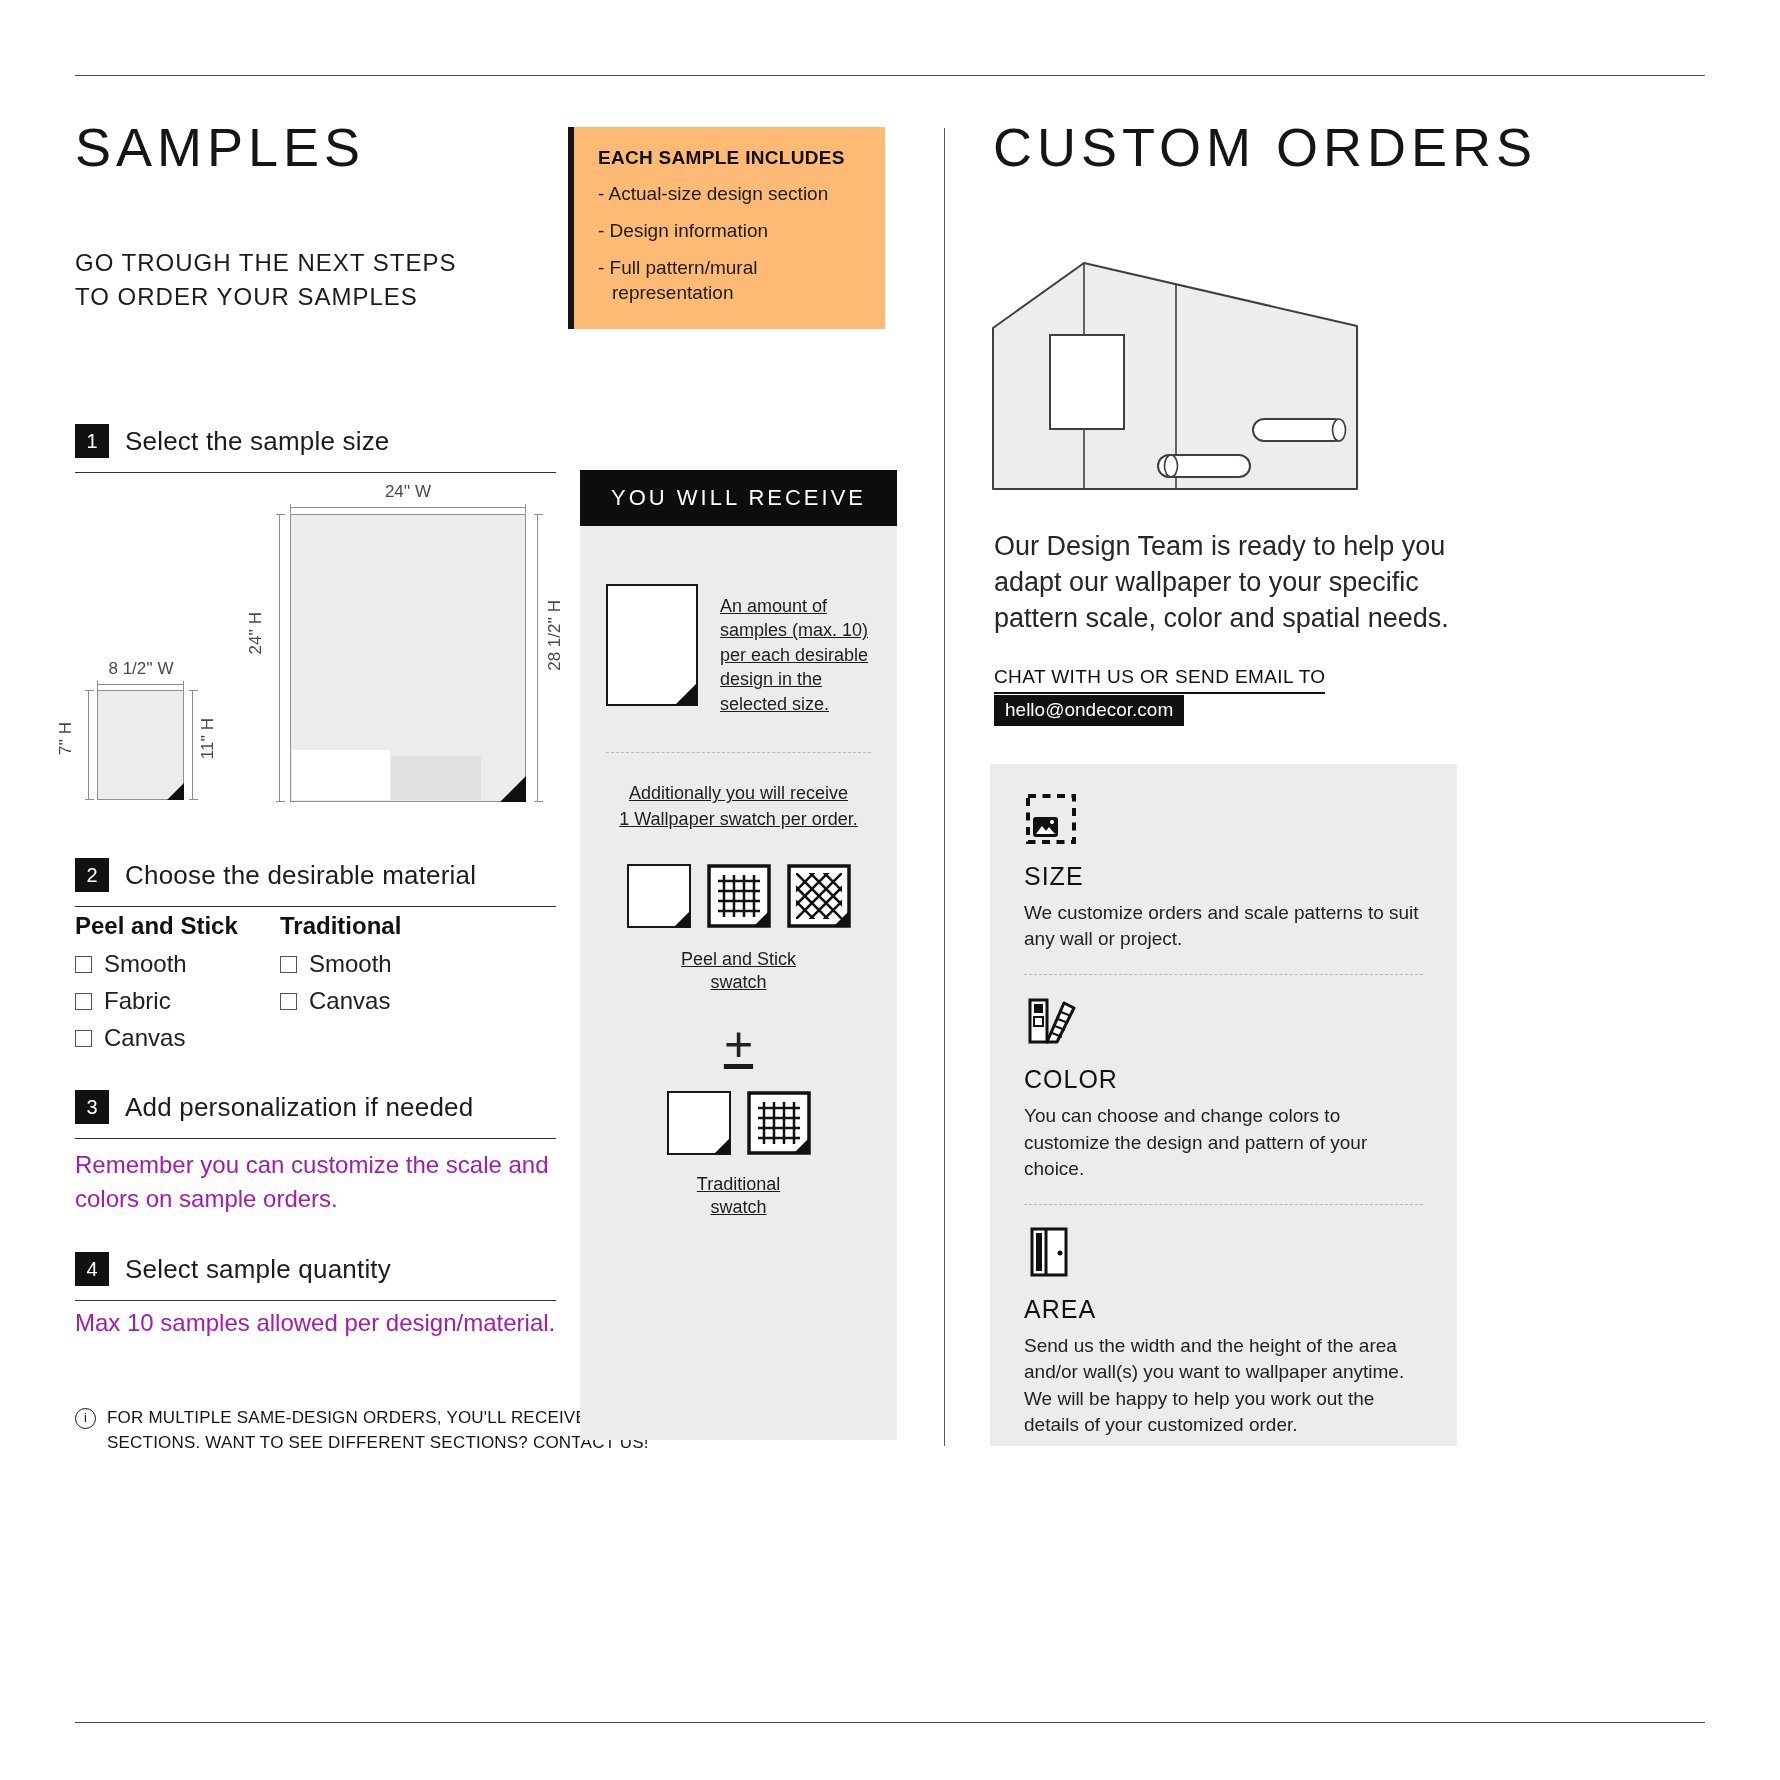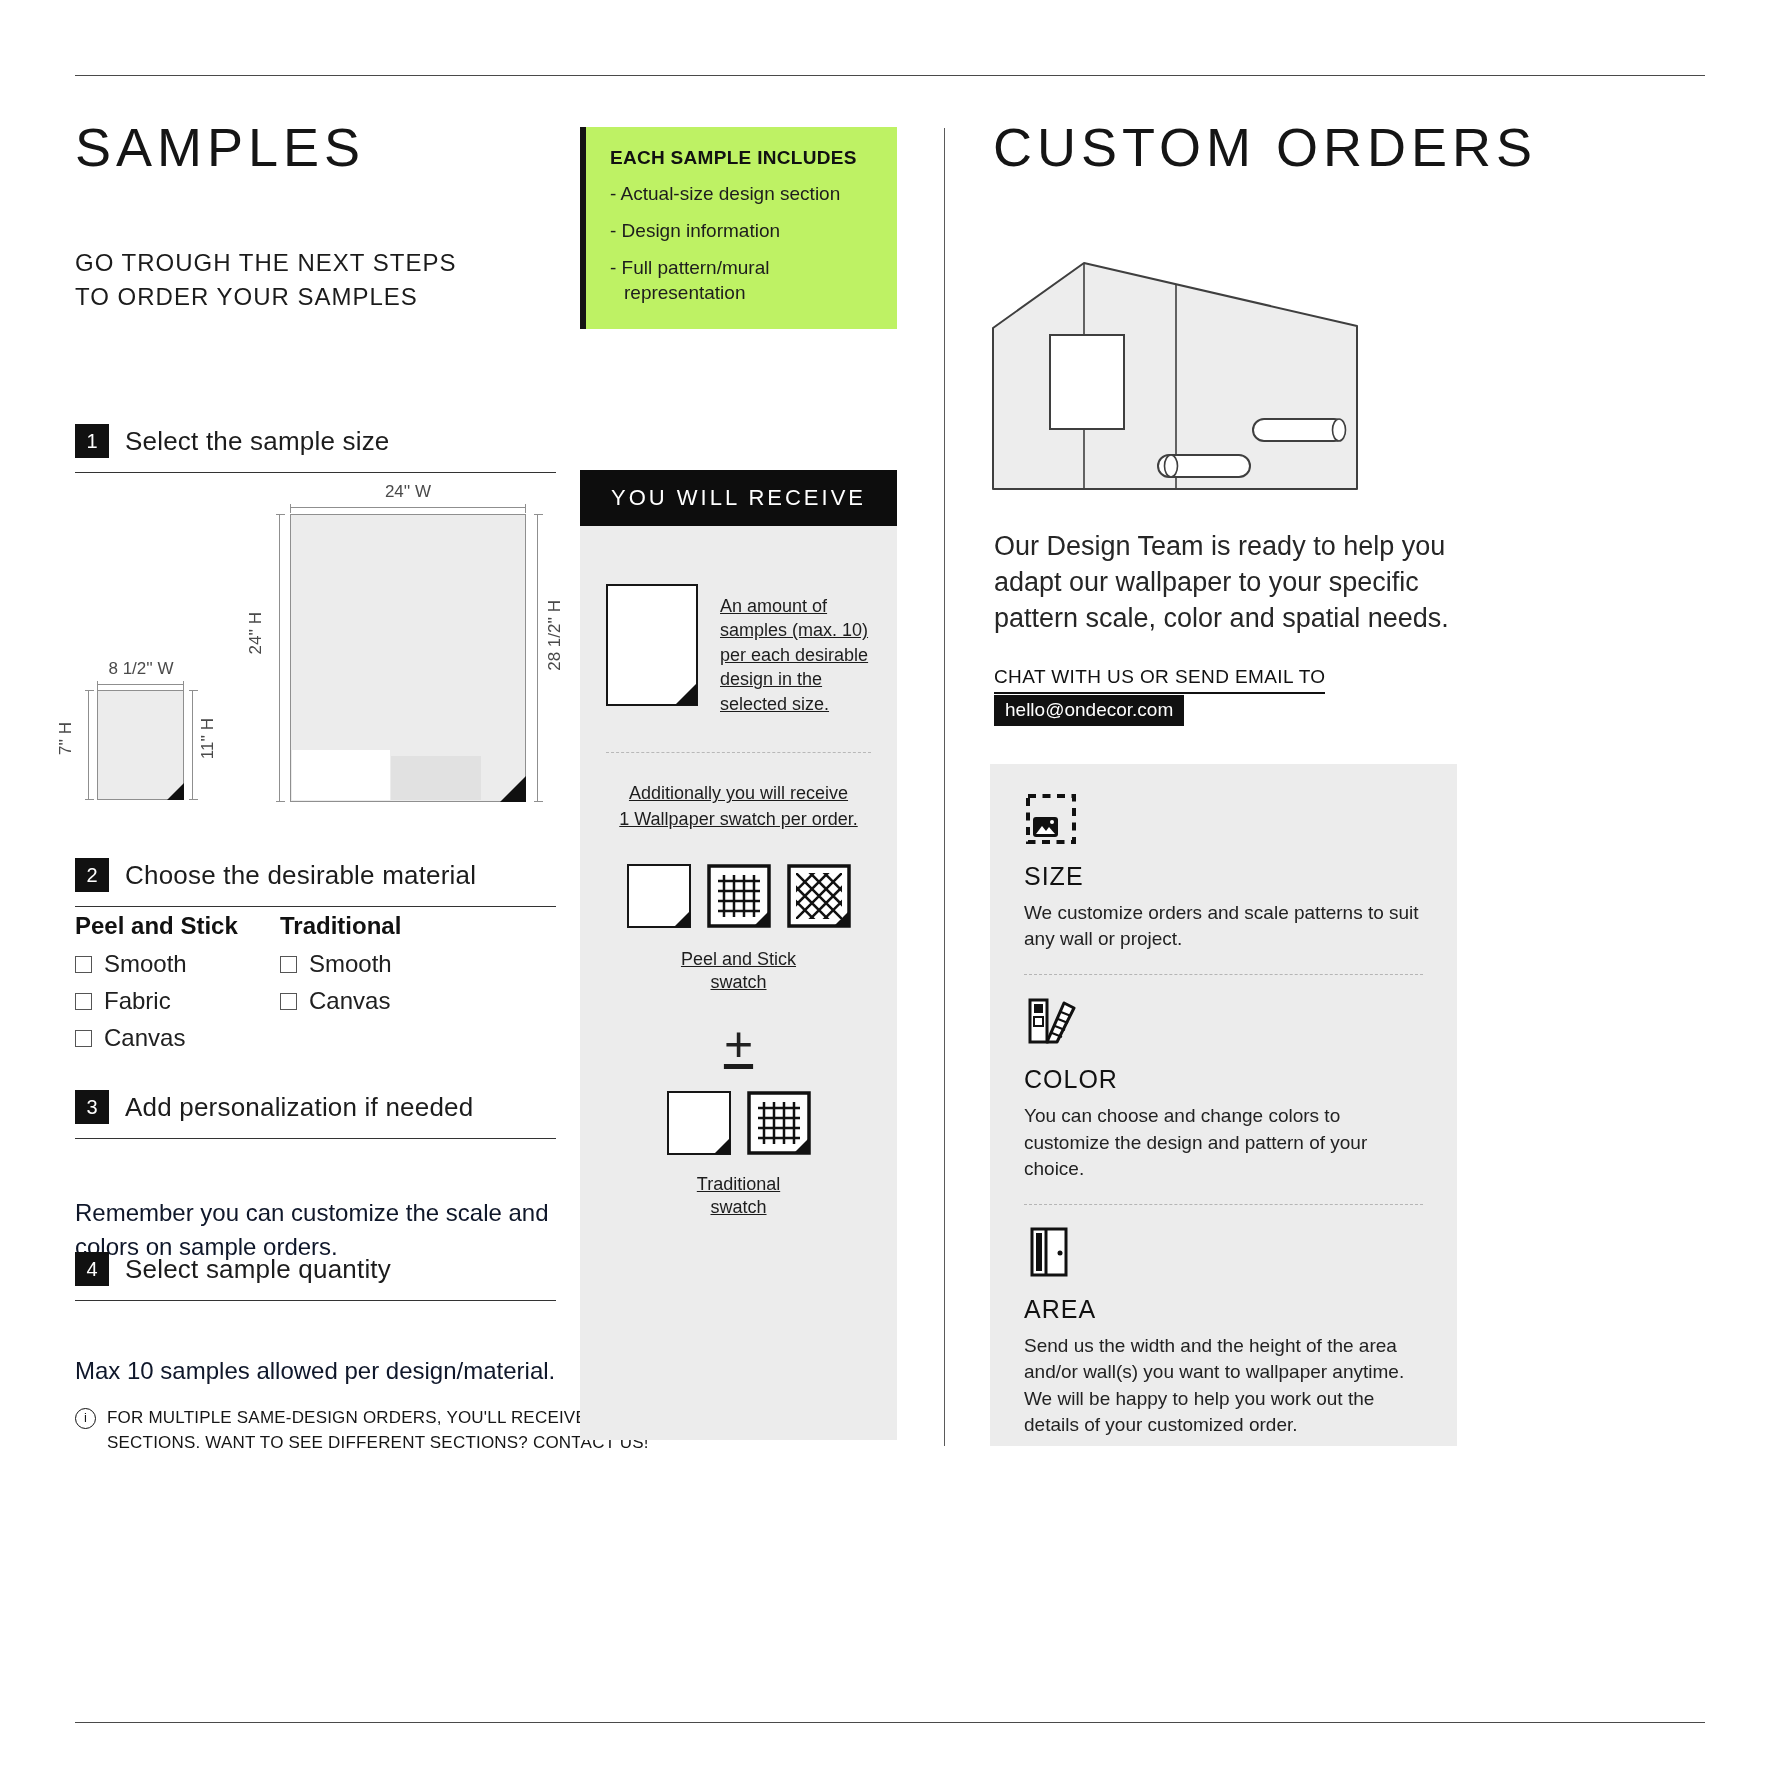--- a/index.html
+++ b/index.html
@@ -7,30 +7,30 @@
   .page { position:relative; width:1780px; height:1780px; background:#fff; overflow:hidden; }
 
   .hr { position:absolute; border-top:1.5px solid #4a4a4a; }
   .vr { position:absolute; border-left:1.5px solid #5a5a5a; }
 
   .big-title { position:absolute; font-size:54px; font-weight:500; letter-spacing:5px; color:#151515; white-space:nowrap; }
 
   .pre { white-space:pre-line; }
 
   
-  .includes { position:absolute; left:580px; top:127px; width:317px; background:#bef264; border-left:6px solid #141414; padding:20px 16px 24px 24px; }
+  .includes { position:absolute; left:568px; top:127px; width:317px; background:#fdba74; border-left:6px solid #141414; padding:20px 16px 24px 24px; }
   .includes h3 { font-size:19px; font-weight:700; letter-spacing:0.3px; margin-bottom:12px; color:#111; }
   .includes li { list-style:none; font-size:19px; line-height:1.32; padding-left:14px; text-indent:-14px; color:#1d1d1d;margin-top:12px; }
   .includes li::before { content:"- "; }
 
   
   .step-head { position:absolute; left:75px; width:481px; display:flex; align-items:center; gap:16px; border-bottom:1.5px solid #333; padding-bottom:14px; }
   .step-num { width:34px; height:34px; background:#111; color:#fff; font-size:20px; display:flex; align-items:center; justify-content:center; flex:none; }
   .step-title { font-size:26px; color:#1c1c1c; letter-spacing:0.2px; }
-  .step-body { position:absolute; left:75px; width:490px; font-size:24px; line-height:1.42; color:#0f172a;margin-top:48px; }
+  .step-body { position:absolute; left:75px; width:490px; font-size:24px; line-height:1.42; color:#a21caf; }
 
   
   .g-rect { position:absolute; background:#ececec; border:1.2px solid #8f8f8f; }
   .g-rect::after { content:""; position:absolute; right:-1px; bottom:-1px; width:0; height:0; border-style:solid; border-color:transparent transparent #101010 transparent; }
   .g-rect.big::after { border-width:0 0 26px 26px; }
   .g-rect.small::after { border-width:0 0 17px 17px; }
   .ov-white { position:absolute; left:1px; bottom:1px; width:98px; height:50px; background:#fff; }
   .ov-gray  { position:absolute; left:100px; bottom:1px; width:90px; height:44px; background:#e1e1e1; }
   .dimh { position:absolute; height:0; border-top:1.2px solid #8f8f8f; }
   .dimh::before, .dimh::after { content:""; position:absolute; top:-4.5px; width:1.2px; height:9px; background:#8f8f8f; }

